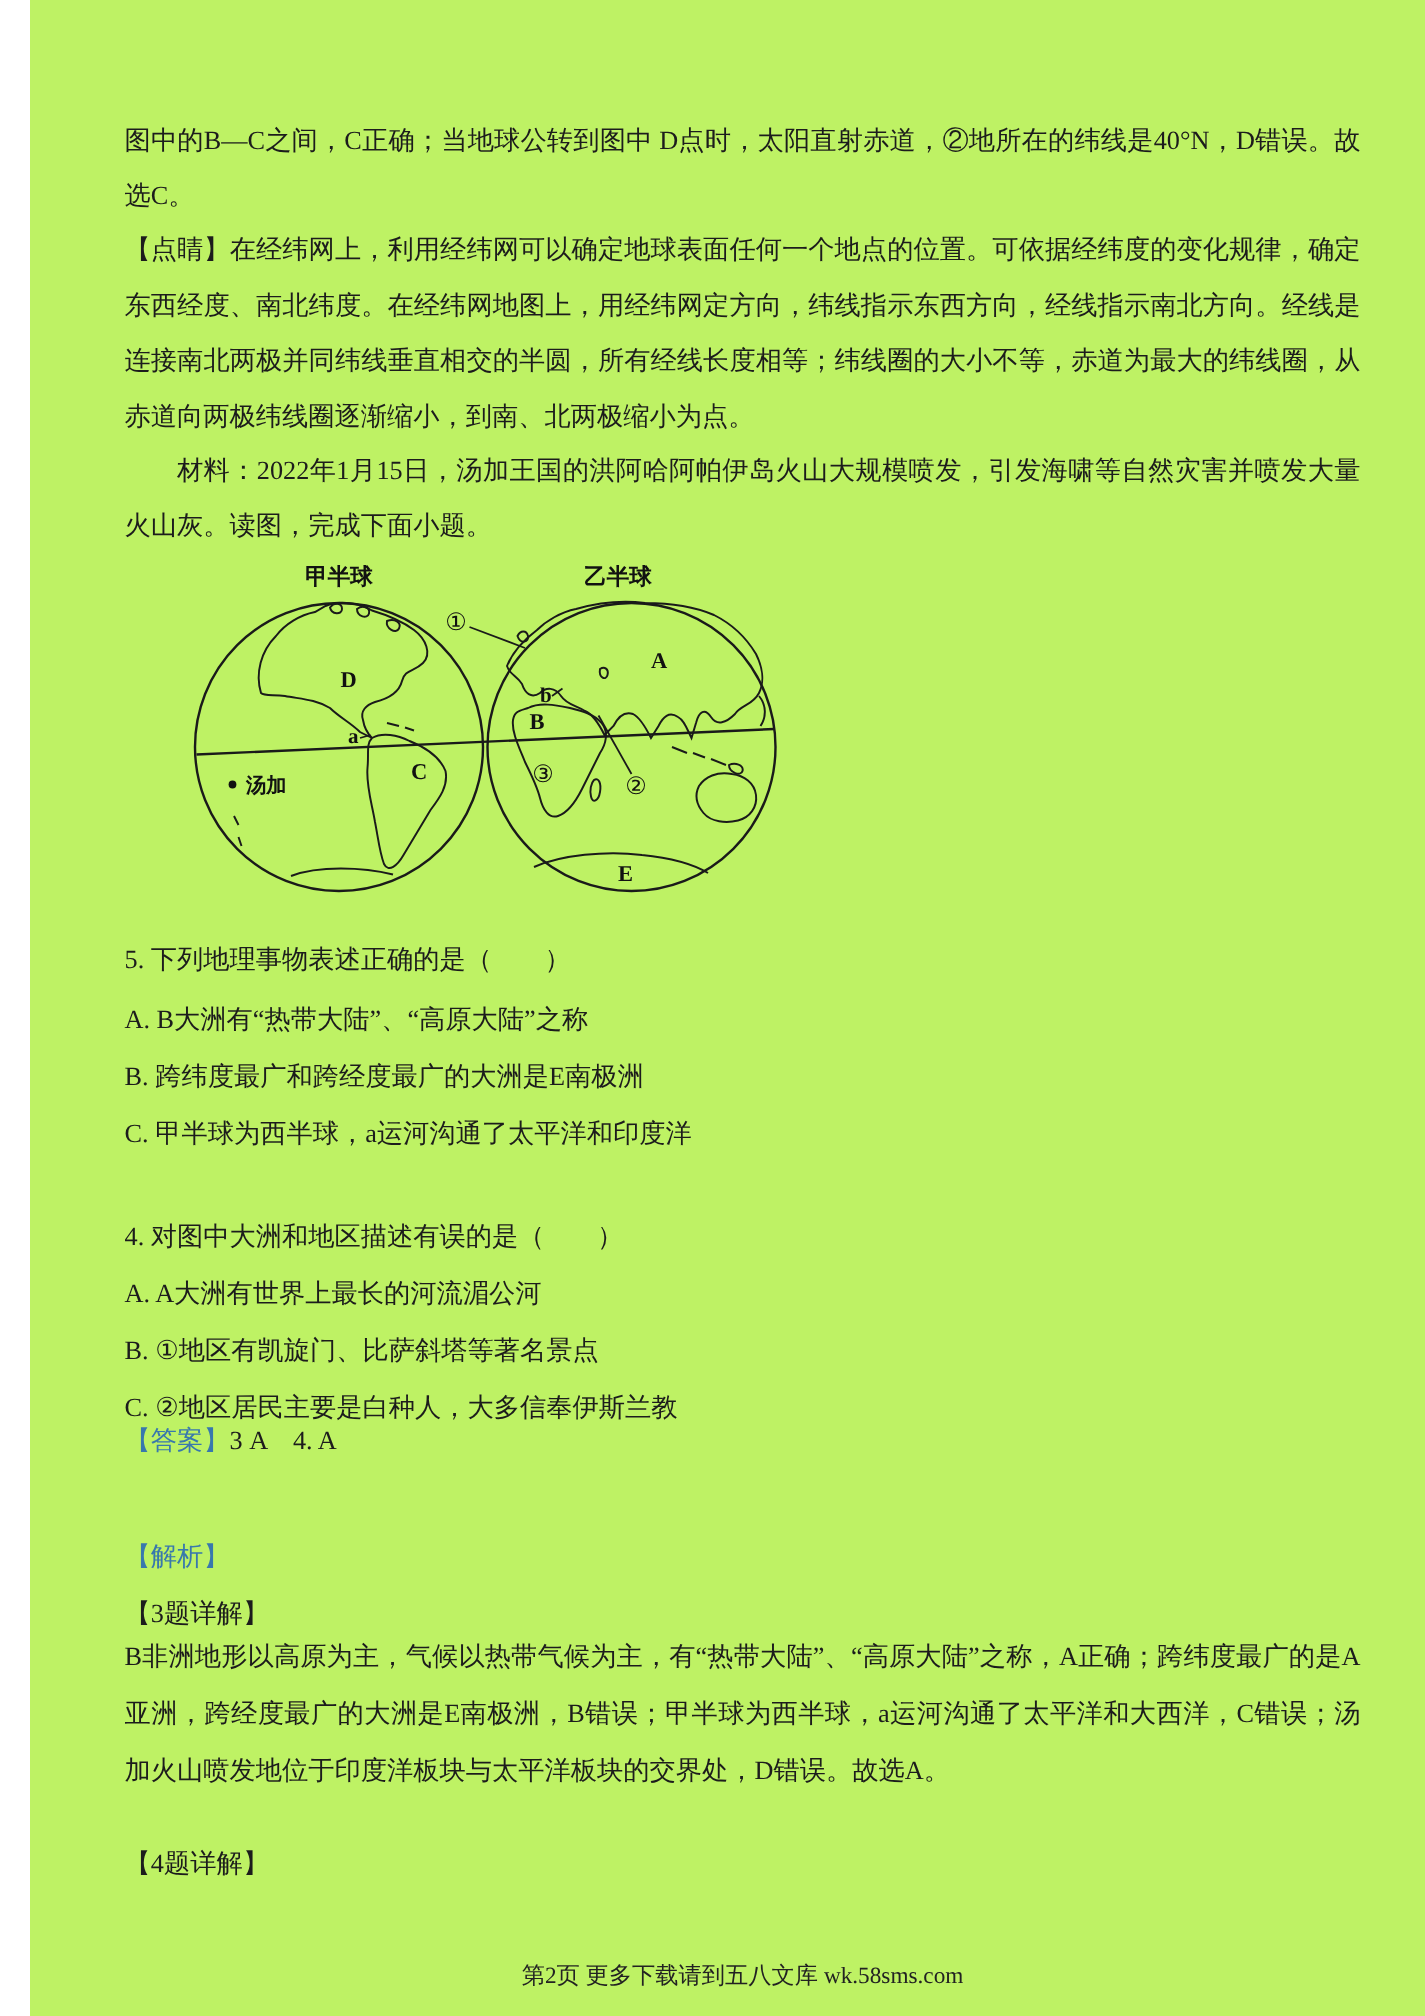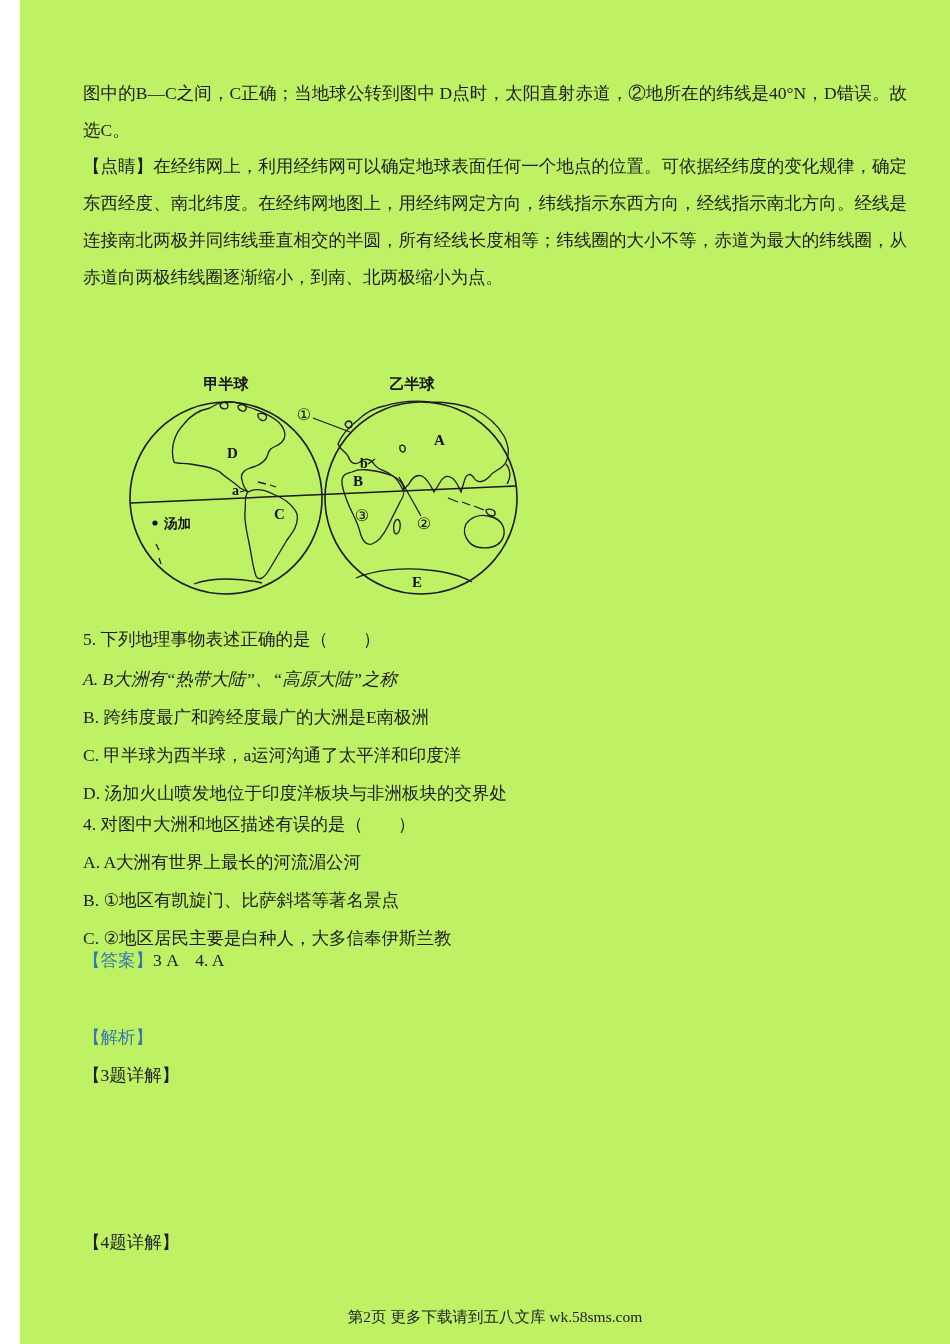--- a/index.html
+++ b/index.html
@@ -21,20 +21,21 @@
 </style>
 </head>
 <body>
 
 <div class="page">
 
   <div class="para" style="top:75px;">图中的B—C之间，C正确；当地球公转到图中 D点时，太阳直射赤道，②地所在的纬线是40°N，D错误。故选C。</div>
 
   <div class="para" style="top:148px;">【点睛】在经纬网上，利用经纬网可以确定地球表面任何一个地点的位置。可依据经纬度的变化规律，确定东西经度、南北纬度。在经纬网地图上，用经纬网定方向，纬线指示东西方向，经线指示南北方向。经线是连接南北两极并同纬线垂直相交的半圆，所有经线长度相等；纬线圈的大小不等，赤道为最大的纬线圈，从赤道向两极纬线圈逐渐缩小，到南、北两极缩小为点。</div>
 
+  <div class="para indent" style="top:295px;">材料：2022年1月15日，汤加王国的洪阿哈阿帕伊岛火山大规模喷发，引发海啸等自然灾害并喷发大量火山灰。读图，完成下面小题。</div>
 
   <div class="figure">
     <svg width="470" height="238" viewBox="0 0 470 238">
       <g fill="none" stroke="#1a1a1a" stroke-width="1.6">
         <circle cx="114" cy="126" r="96"></circle>
         <circle cx="309" cy="126" r="96"></circle>
         <line x1="19" y1="131" x2="404" y2="114"></line>
       </g>
 
       <g fill="none" stroke="#1a1a1a" stroke-width="1.3">
@@ -114,36 +115,36 @@
       <text class="map-cap" x="322" y="73">A</text>
       <text class="map-low" x="248" y="96">b</text>
       <text class="map-cap" x="241" y="114">B</text>
       <text class="map-circ" x="250" y="149" text-anchor="middle">③</text>
       <text class="map-circ" x="312" y="157" text-anchor="middle">②</text>
       <text class="map-cap" x="300" y="215">E</text>
     </svg>
   </div>
 
   <div class="row" style="top:625px;">5. 下列地理事物表述正确的是（　　）</div>
-  <div class="row" style="top:665px;font-style:italic;">A. B大洲有“热带大陆”、“高原大陆”之称</div>
+  <div class="row" style="top:665px;">A. B大洲有“热带大陆”、“高原大陆”之称</div>
   <div class="row" style="top:703px;">B. 跨纬度最广和跨经度最广的大洲是E南极洲</div>
   <div class="row" style="top:741px;">C. 甲半球为西半球，a运河沟通了太平洋和印度洋</div>
-  <div class="row" style="top:779px;">D. 汤加火山喷发地位于印度洋板块与非洲板块的交界处</div>
 
   <div class="row" style="top:810px;">4. 对图中大洲和地区描述有误的是（　　）</div>
   <div class="row" style="top:848px;">A. A大洲有世界上最长的河流湄公河</div>
   <div class="row" style="top:886px;">B. ①地区有凯旋门、比萨斜塔等著名景点</div>
   <div class="row" style="top:924px;">C. ②地区居民主要是白种人，大多信奉伊斯兰教</div>
 
   <div class="row" style="top:946px;">
     <span class="blue">【答案】</span><span>3 A　4. A</span>
   </div>
   <div class="row" style="top:1023px;">
     <span class="blue">【解析】</span>
   </div>
   <div class="row" style="top:1061px;">【3题详解】</div>
 
+  <div class="para" style="top:1085px;line-height:38px;">B非洲地形以高原为主，气候以热带气候为主，有“热带大陆”、“高原大陆”之称，A正确；跨纬度最广的是A亚洲，跨经度最广的大洲是E南极洲，B错误；甲半球为西半球，a运河沟通了太平洋和大西洋，C错误；汤加火山喷发地位于印度洋板块与太平洋板块的交界处，D错误。故选A。</div>
 
   <div class="row" style="top:1228px;">【4题详解】</div>
 
   <div class="footer">第2页  更多下载请到五八文库 wk.58sms.com</div>
 
 </div>
 
 </body></html>

